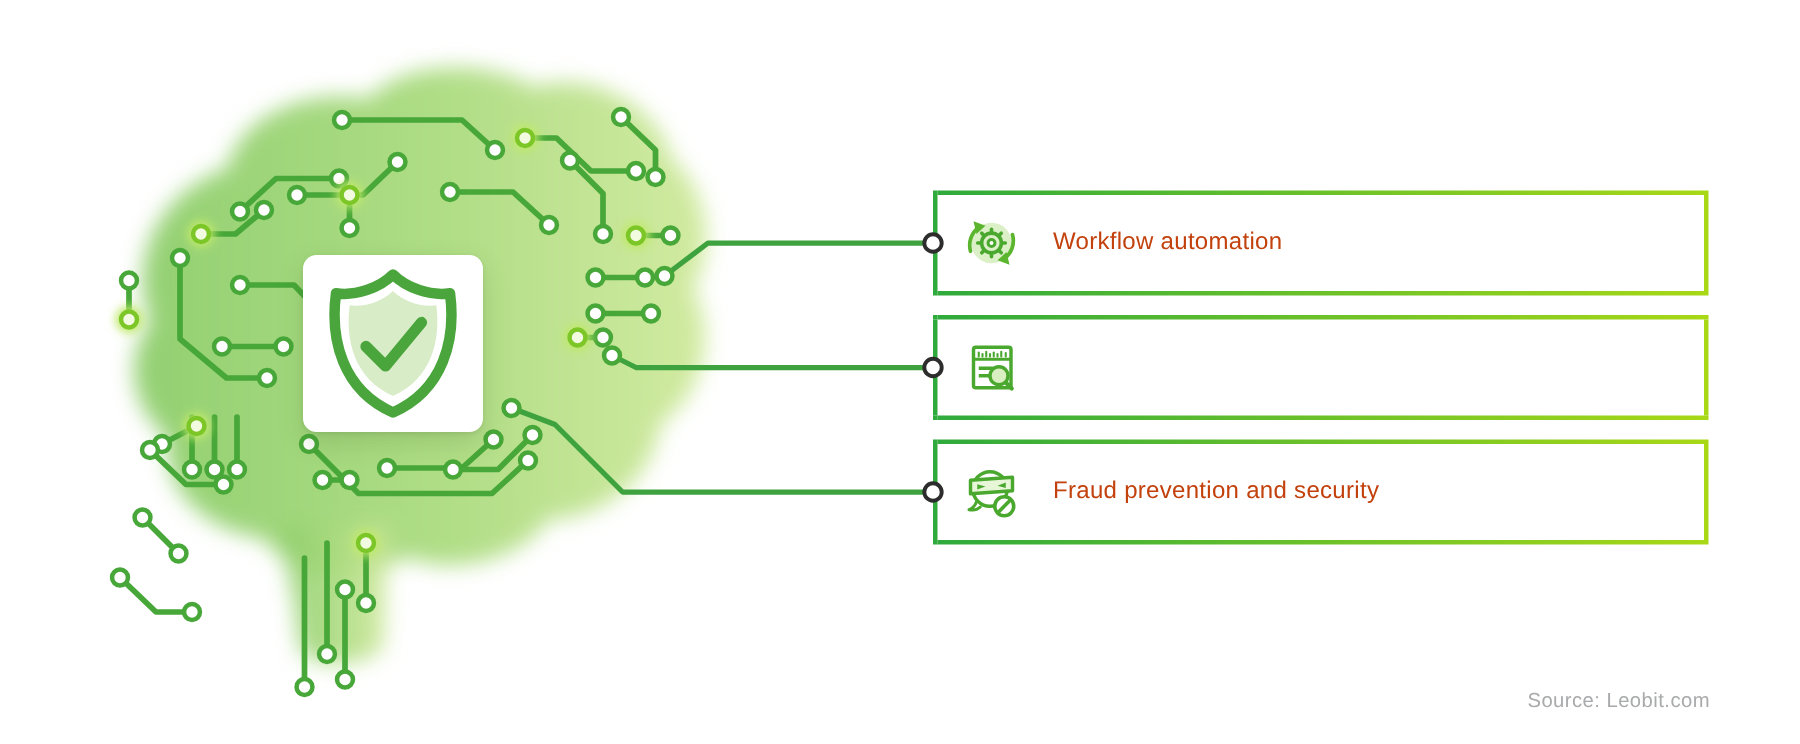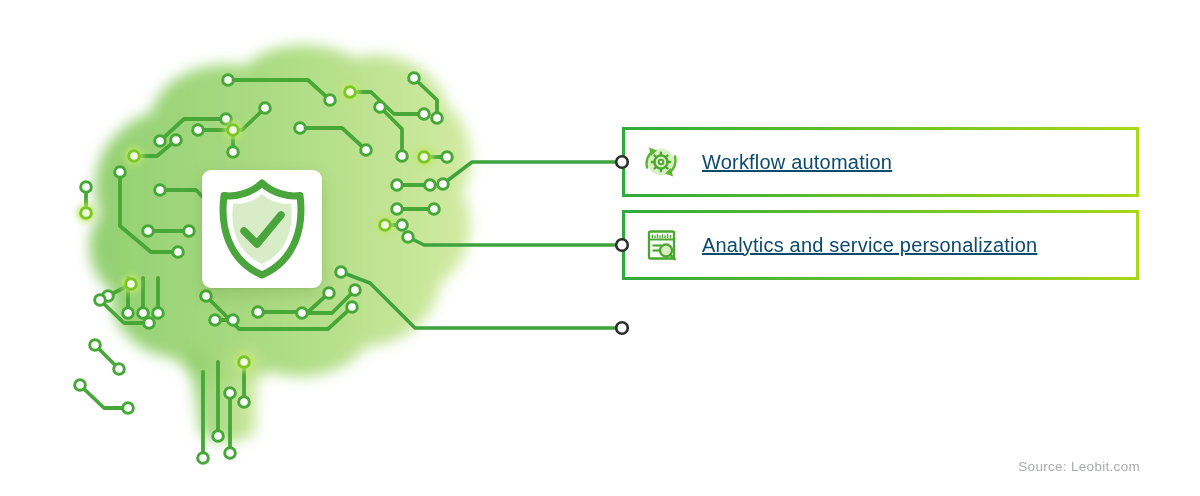--- a/index.html
+++ b/index.html
@@ -16,21 +16,21 @@
     display:flex;align-items:center;justify-content:center;
   }
   .item{
     position:absolute;left:622px;width:517px;height:70px;background:#ffffff;
     border:3px solid #3aa83a;
     border-image:linear-gradient(90deg,#2faa3c,#a8d816) 1;
     box-sizing:border-box;display:flex;align-items:center;gap:21px;
     padding-left:16px;z-index:1;
   }
   .item-1{top:127px}.item-2{top:210px}.item-3{top:293px}
-  .item .label{font-size:20px;color:#0c4a6e;letter-spacing:.2px;white-space:nowrap;text-decoration:underline;}
+  .item .label{font-size:16px;color:#c2410c;letter-spacing:.2px;white-space:nowrap;}
   .item .icon{width:40px;height:40px;flex:0 0 40px;display:block;}
   .source{
     position:absolute;top:459px;right:60px;font-size:13.5px;color:#a9aaab;
     letter-spacing:.3px;z-index:1;text-align:right;
   }
 </style>
 </head>
 <body>
 
 <div class="stage">
@@ -244,19 +244,30 @@
         <line x1="21.5" y1="12.6" x2="21.5" y2="10"></line>
           <line x1="24" y1="12.6" x2="24" y2="11"></line>
         <line x1="26.5" y1="12.6" x2="26.5" y2="9.6"></line>
           <line x1="29.5" y1="12.6" x2="29.5" y2="10.4"></line>
       </g>
       <line x1="11.5" y1="20.5" x2="21" y2="20.5" stroke="#4aa82f" stroke-width="2.2"></line>
       <line x1="11.5" y1="25.5" x2="19" y2="25.5" stroke="#4aa82f" stroke-width="2.2"></line>
       <circle cx="25" cy="25.5" r="6" fill="#d9efc2" stroke="#4aa82f" stroke-width="2.3"></circle>
       <line x1="29.5" y1="30" x2="33.5" y2="34" stroke="#4aa82f" stroke-width="2.8" stroke-linecap="round"></line>
     </svg>
-    <span class="label">Analytics and service personalization</span>
-  </div>
-
+  </div>
+
+  <div class="item item-3">
+    <svg class="icon" viewBox="0 0 40 40">
+      <circle cx="19" cy="18" r="11.5" fill="#ffffff" stroke="#4aa82f" stroke-width="2.3"></circle>
+      <path d="M10,26.5 Q8.5,30.5 5,31.8 Q9.5,32.8 12.5,30" fill="#ffffff" stroke="#4aa82f" stroke-width="2" stroke-linecap="round" stroke-linejoin="round"></path>
+      <polygon points="6,12.2 34,10.2 34,19.2 6,21.2" fill="#e8f6d8" stroke="#4aa82f" stroke-width="2.3" stroke-linejoin="round"></polygon>
+      <polygon points="10.5,14.8 16,16.4 10.5,18.4" fill="#4aa82f"></polygon>
+      <polygon points="29.5,13.6 24,15.8 29.5,17.4" fill="#4aa82f"></polygon>
+      <circle cx="28.5" cy="29.5" r="6.3" fill="#ffffff" stroke="#4aa82f" stroke-width="2.4"></circle>
+      <line x1="24.4" y1="33.6" x2="32.6" y2="25.4" stroke="#4aa82f" stroke-width="2.4" stroke-linecap="round"></line>
+    </svg>
+    <span class="label">Fraud prevention and security</span>
+  </div>
 
   <div class="source">Source: Leobit.com</div>
 
 </div>
 
 </body></html>

